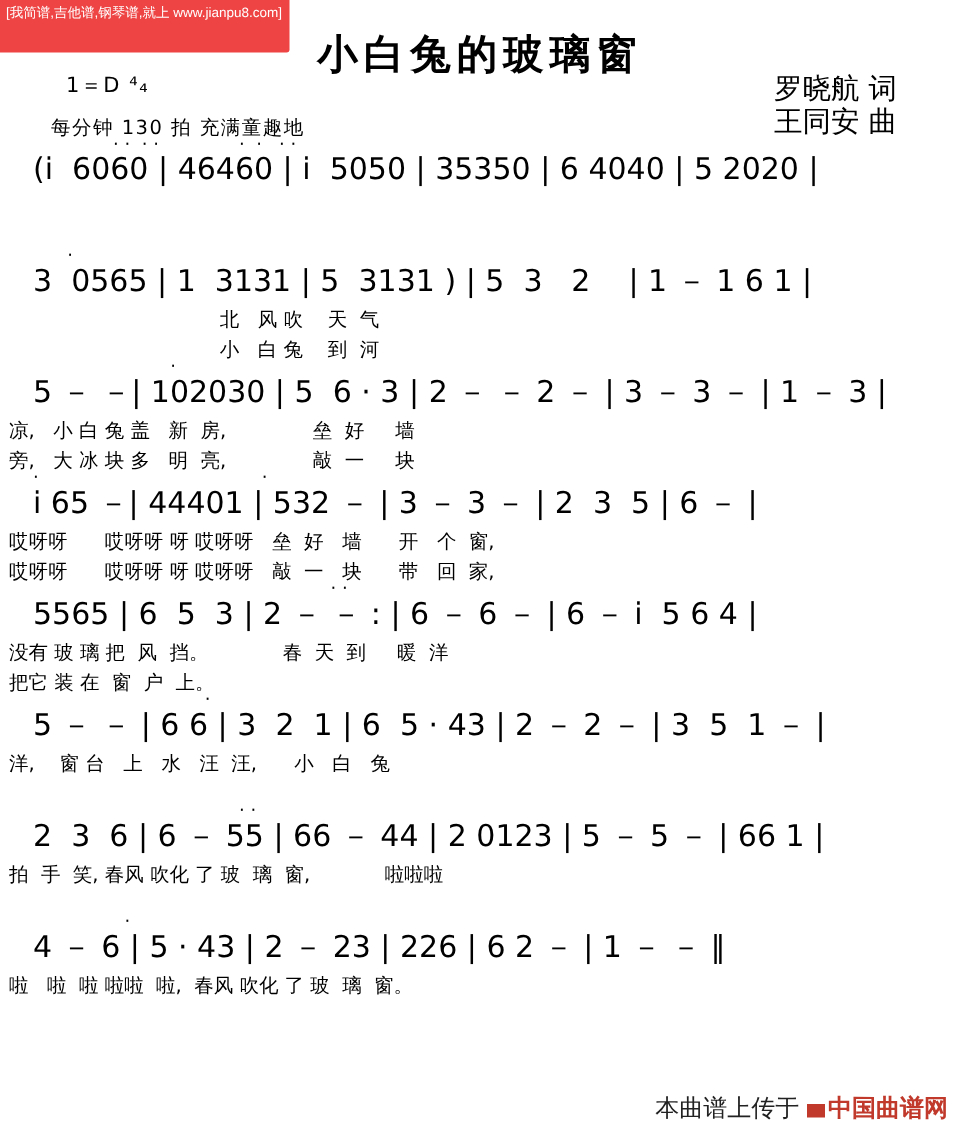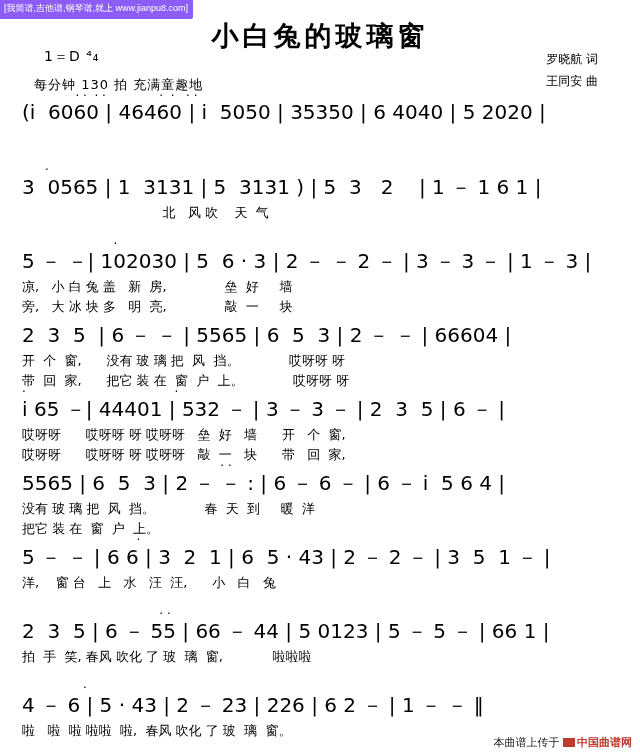--- a/index.html
+++ b/index.html
@@ -5,40 +5,40 @@
   html,body{margin:0;padding:0;}
   body{
     width:640px;height:754px;
     background:#ffffff;
     font-family:"Liberation Serif", serif;
     position:relative;
     overflow:hidden;
   }
   .watermark-top{
     position:absolute;left:0;top:0;
-    background:#8b5cf6;
+    background:#ef4444;
     color:#ffffff;
     font-size:9px;
     font-family:"Liberation Sans", sans-serif;
-    padding:2px 5px 4px 4px;
+    padding:2px 5px 20px 4px;
     letter-spacing:0px;
     white-space:nowrap;
     border-bottom-right-radius:2px;
   }
   .title{
     position:absolute;left:0;right:0;top:18px;
     text-align:center;
     font-size:27px;
     font-weight:bold;
     letter-spacing:4px;
     font-family:"DejaVu Sans", sans-serif;
   }
   .credits{
     position:absolute;right:42px;top:48px;
-    font-size:12px;
+    font-size:19px;
     line-height:22px;
     font-family:"DejaVu Sans", sans-serif;
     text-align:left;
   }
   .keyline{
     position:absolute;left:44px;top:48px;
     font-size:14px;
     font-family:"DejaVu Sans", sans-serif;
     letter-spacing:1px;
   }
@@ -63,32 +63,32 @@
     white-space:pre;
     letter-spacing:0px;
   }
   .music .dotline{
     position:absolute;left:0;top:-11px;
     font-size:12px;
     white-space:pre;
     letter-spacing:0px;
   }
   .lyric{
-    position:absolute;left:22px;
+    position:absolute;left:6px;
     width:600px;
     font-size:13px;
     font-family:"DejaVu Sans", sans-serif;
     white-space:pre;
     letter-spacing:0px;
   }
   .lyric.l1{top:30px;}
   .lyric.l2{top:50px;}
   .footer{
     position:absolute;right:8px;bottom:4px;
-    font-size:11px;
+    font-size:16px;
     font-family:"DejaVu Sans", sans-serif;
     color:#222;
     margin-top:20px;
   }
   .footer .brand{color:#c0392b;font-weight:bold;}
   .flag{
     display:inline-block;width:12px;height:9px;
     background:#c0392b;vertical-align:-1px;margin-right:2px;
     position:relative;
   }
@@ -113,48 +113,44 @@
 
 <div class="score">
   <div class="sysrow">
     <div class="music"><span class="dotline">              · ·  · ·              ·  ·   · ·</span><span>(i  6060 | 46460 | i  5050 | 35350 | 6 4040 | 5 2020 |</span></div>
     <div class="lyric l1"></div>
     <div class="lyric l2"></div>
   </div>
   <div class="sysrow">
     <div class="music"><span class="dotline">      ·</span><span>3  0565 | 1  3131 | 5  3131 ) | 5  3   2    | 1 － 1 6 1 |</span></div>
     <div class="lyric l1">                                  北   风 吹    天  气</div>
+    <div class="lyric l2">                                  小   白 兔    到  河</div>
   </div>
   <div class="sysrow">
     <div class="music"><span class="dotline">                        ·</span><span>5 － －| 102030 | 5  6 · 3 | 2 － － 2 － | 3 － 3 － | 1 － 3 |</span></div>
     <div class="lyric l1">凉,   小 白 兔 盖   新  房,              垒  好     墙</div>
     <div class="lyric l2">旁,   大 冰 块 多   明  亮,              敲  一     块</div>
-  </div>
-  <div class="sysrow">
-    <div class="music"><span class="dotline"></span><span>2  3  5  | 6 － － | 5565 | 6  5  3 | 2 － － | 66604 |</span></div>
-    <div class="lyric l1">开  个  窗,      没有 玻 璃 把  风  挡。            哎呀呀 呀</div>
-    <div class="lyric l2">带  回  家,      把它 装 在  窗  户  上。            哎呀呀 呀</div>
   </div>
   <div class="sysrow">
     <div class="music"><span class="dotline">·                                       ·</span><span>i 65 －| 44401 | 532 － | 3 － 3 － | 2  3  5 | 6 － |</span></div>
     <div class="lyric l1">哎呀呀      哎呀呀 呀 哎呀呀   垒  好   墙      开   个  窗,</div>
     <div class="lyric l2">哎呀呀      哎呀呀 呀 哎呀呀   敲  一   块      带   回  家,</div>
   </div>
   <div class="sysrow">
     <div class="music"><span class="dotline">                                                    · ·</span><span>5565 | 6  5  3 | 2 － － : | 6 － 6 － | 6 － i  5 6 4 |</span></div>
     <div class="lyric l2">把它 装 在  窗  户  上。</div>
     <div class="lyric l1">没有 玻 璃 把  风  挡。            春  天  到     暖  洋</div>
   </div>
   <div class="sysrow">
     <div class="music"><span class="dotline">                              ·</span><span>5 － － | 6 6 | 3  2  1 | 6  5 · 43 | 2 － 2 － | 3  5  1 － |</span></div>
     <div class="lyric l1">洋,    窗 台   上   水   汪  汪,      小   白   兔</div>
     <div class="lyric l2"></div>
   </div>
   <div class="sysrow">
-    <div class="music"><span class="dotline">                                    · ·</span><span>2  3  5 | 6 － 55 | 66 － 44 | 5 0123 | 5 － 5 － | 66 1 |</span></div>
+    <div class="music"><span class="dotline">                                    · ·</span><span>2  3  6 | 6 － 55 | 66 － 44 | 2 0123 | 5 － 5 － | 66 1 |</span></div>
     <div class="lyric l1">拍  手  笑, 春风 吹化 了 玻  璃  窗,            啦啦啦</div>
     <div class="lyric l2"></div>
   </div>
   <div class="sysrow">
     <div class="music"><span class="dotline">                ·</span><span>4 － 6 | 5 · 43 | 2 － 23 | 226 | 6 2 － | 1 － － ‖</span></div>
     <div class="lyric l1">啦   啦  啦 啦啦  啦,  春风 吹化 了 玻  璃  窗。</div>
     <div class="lyric l2"></div>
   </div>
 </div>
 

